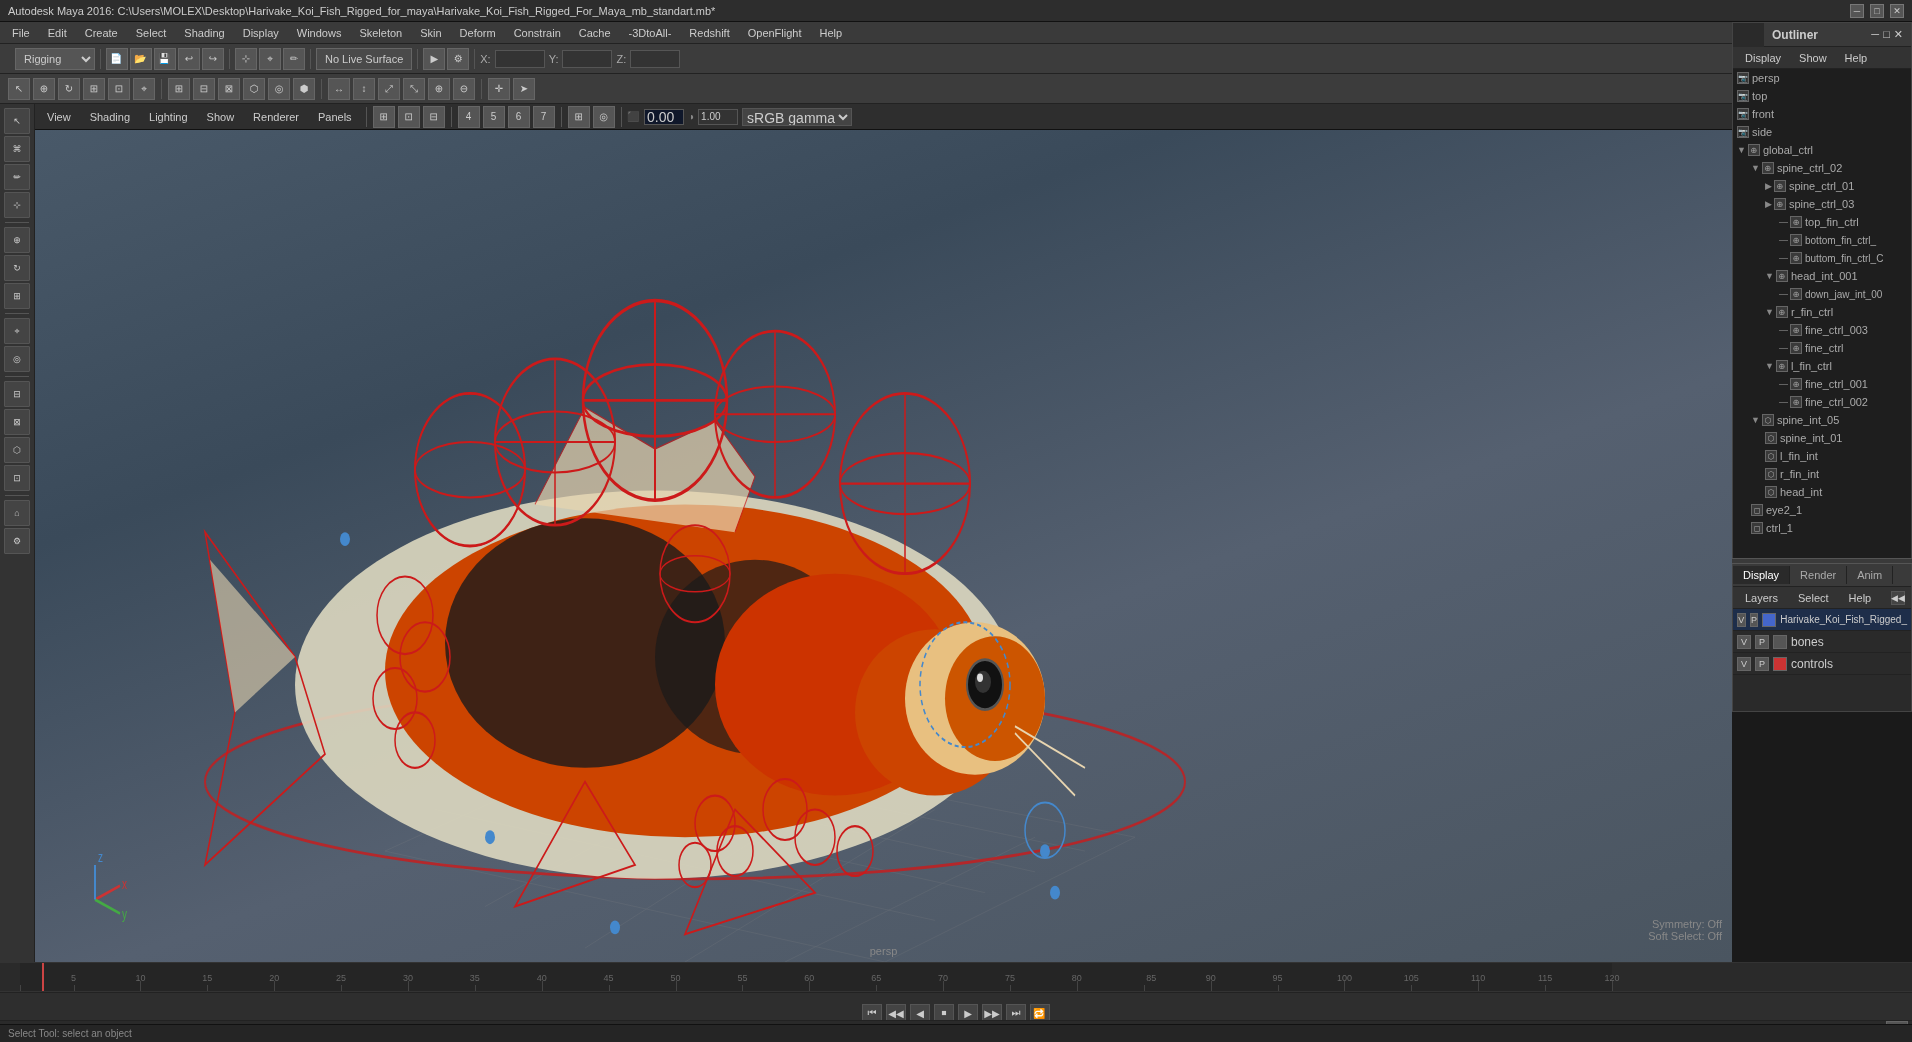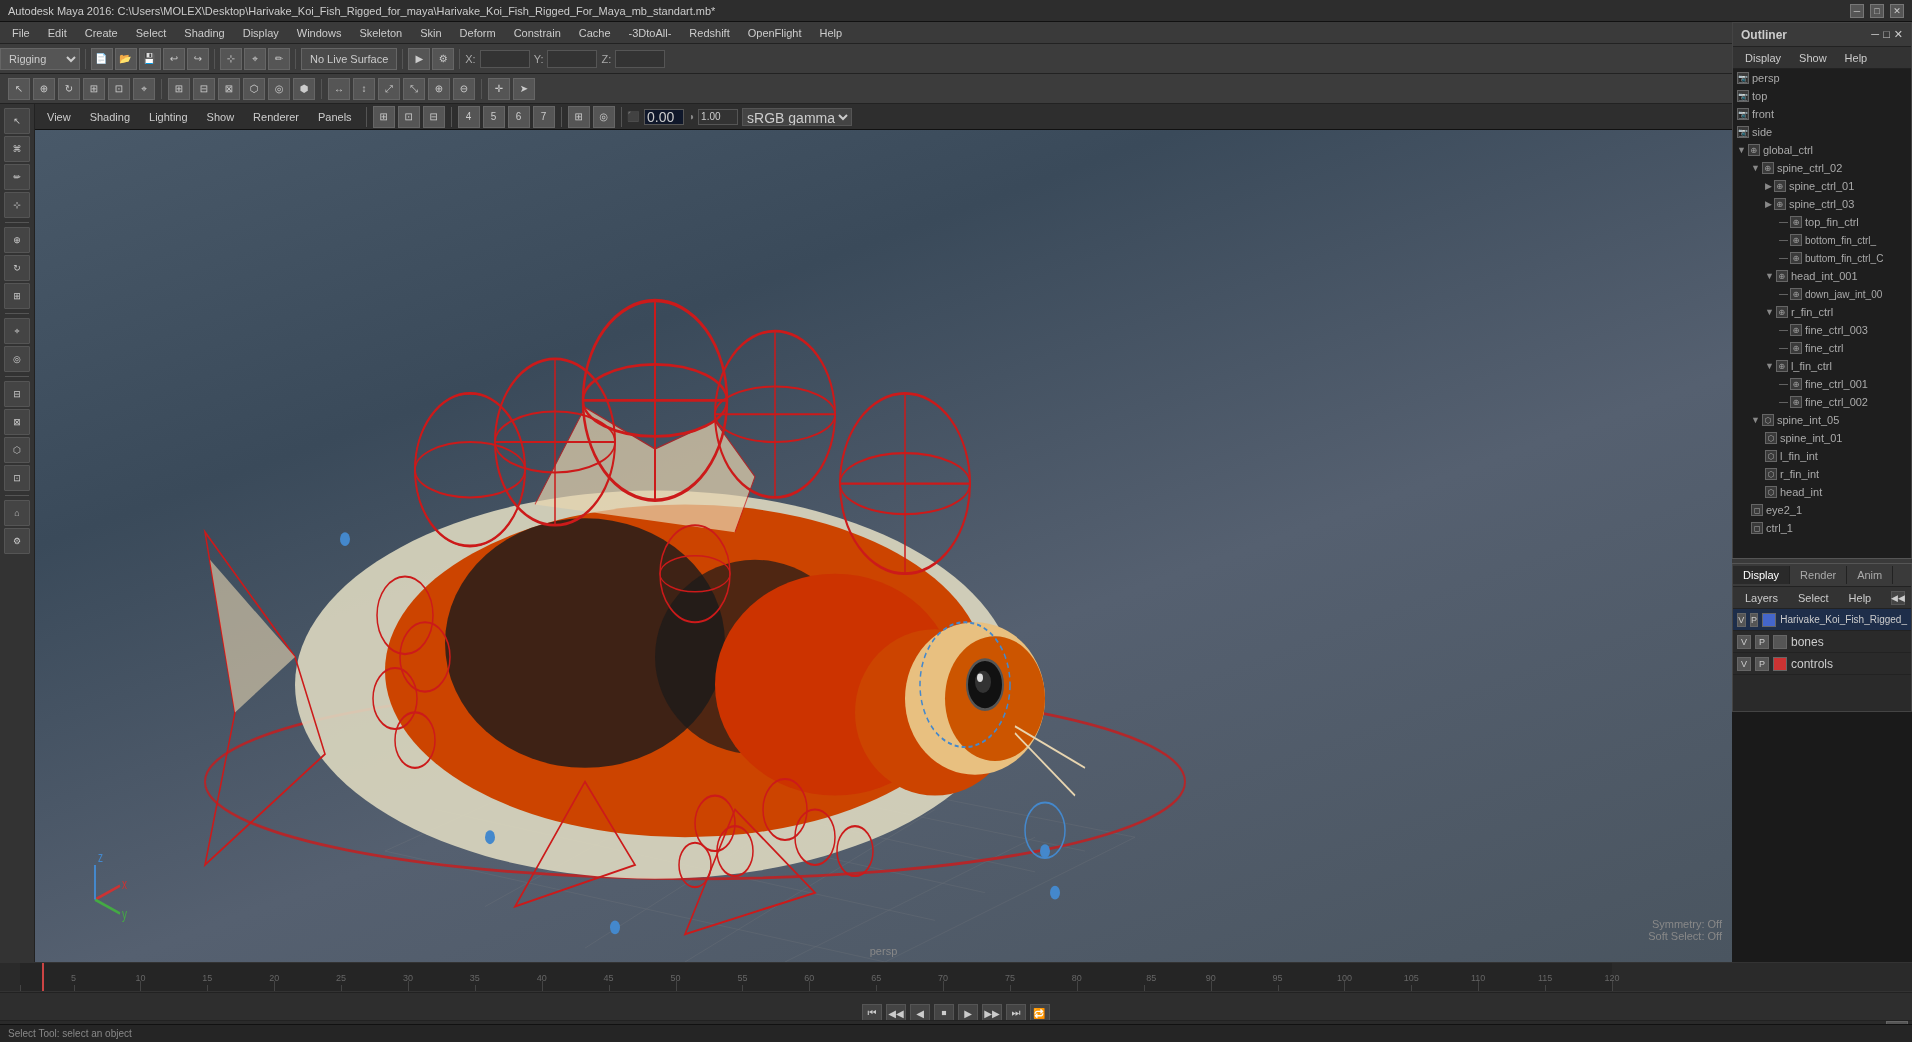--- a/index.html
+++ b/index.html
@@ -76,21 +76,21 @@
     
     #toolbar1 {
       position: absolute;
       top: 44px;
       left: 0;
       width: 100%;
       height: 30px;
       background: #3c3c3c;
       display: flex;
       align-items: center;
-      padding: 0 0;
+      padding: 0 15px;
       gap: 2px;
       border-bottom: 1px solid #222;
       z-index: 98;
     }
     .toolbar-dropdown {
       background: #555;
       border: 1px solid #666;
       color: #ccc;
       font-size: 11px;
       padding: 2px 4px;
@@ -258,20 +258,21 @@
       z-index: 100;
     }
     #outliner-titlebar {
       height: 24px;
       background: #3a3a3a;
       display: flex;
       align-items: center;
       justify-content: space-between;
       padding: 0 8px;
       border-bottom: 1px solid #222;
+      margin-left: 31px;
     }
     #outliner-titlebar .title {
       color: #ccc;
       font-size: 12px;
       font-weight: bold;
     }
     #outliner-titlebar .btns {
       display: flex;
       gap: 4px;
     }

